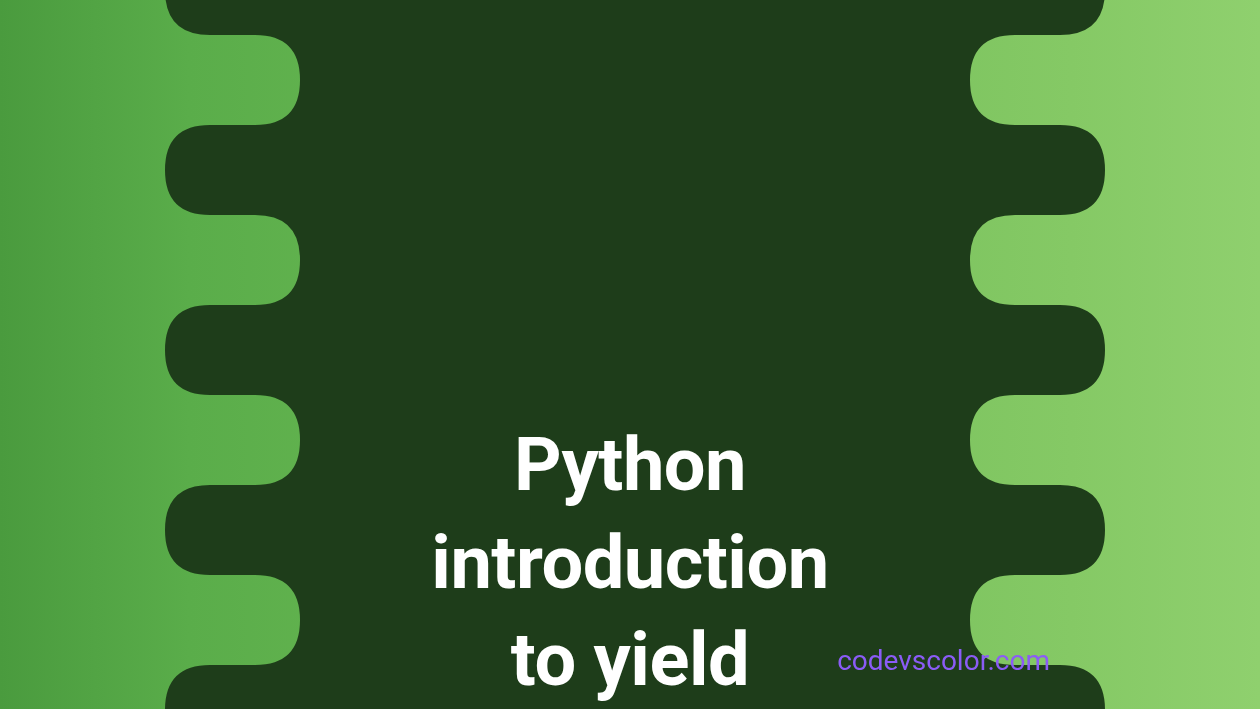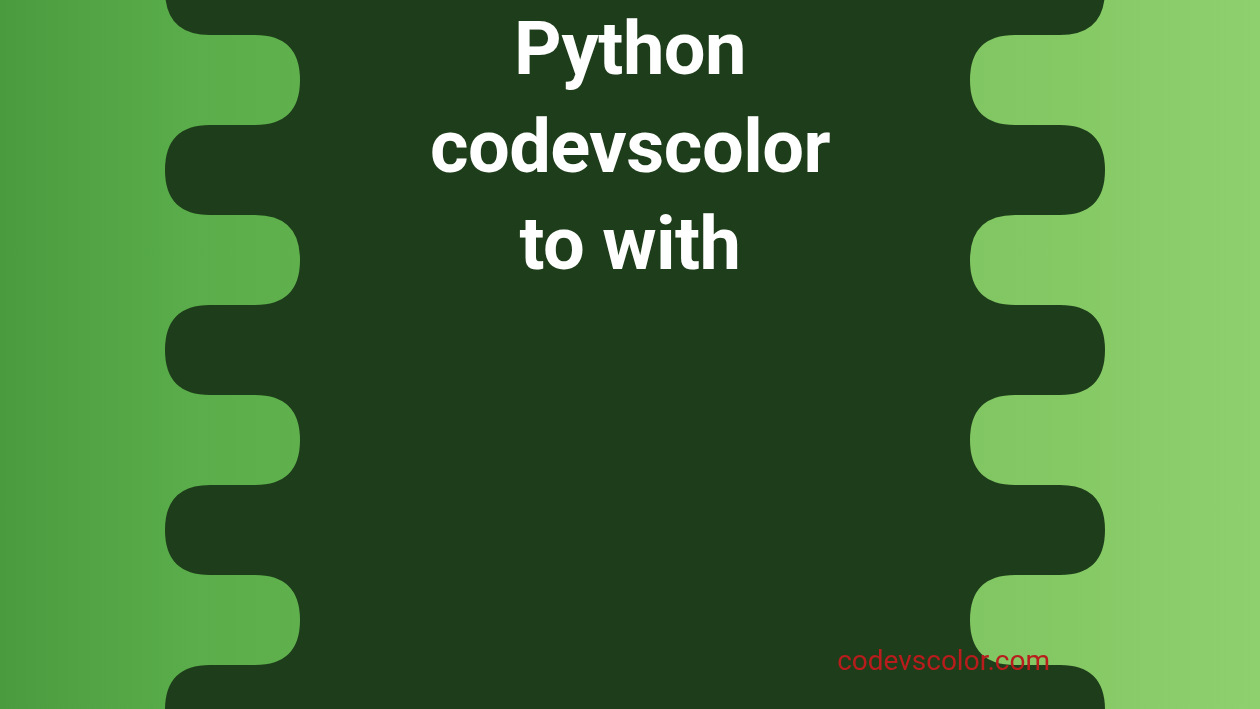--- a/index.html
+++ b/index.html
@@ -31,38 +31,38 @@
 
     .content {
       position: absolute;
       top: 0;
       left: 0;
       width: 100%;
       height: 100%;
       display: flex;
       flex-direction: column;
       align-items: center;
-      justify-content: flex-start;
+      justify-content: flex-end;
       z-index: 2;
     }
 
     .title {
       color: #ffffff;
       font-size: 74px;
       font-weight: 700;
       text-align: center;
       line-height: 1.32;
       letter-spacing: -0.5px;
     }
 
     .watermark {
       position: absolute;
       bottom: 32px;
       right: 210px;
-      color: #b91c1c;
+      color: #8b5cf6;
       font-size: 28px;
       font-weight: 400;
       z-index: 3;
     }
   </style>
 </head>
 <body>
 
 <div class="blob-container">
   <svg width="1260" height="709" viewBox="0 0 1260 709" xmlns="http://www.w3.org/2000/svg">
@@ -123,18 +123,18 @@
       Q 1105 35, 1105 -10
       L 1105 -60
       Z
     "></path>
   </svg>
 </div>
 
 <div class="content">
   <h1 class="title">
     <span>Python</span><br>
-    <span>codevscolor</span><br>
-    <span>to with</span><br>
+    <span>introduction</span><br>
+    <span>to yield</span><br>
   </h1>
 </div>
 
 <div class="watermark">codevscolor.com</div>
 
 </body></html>

